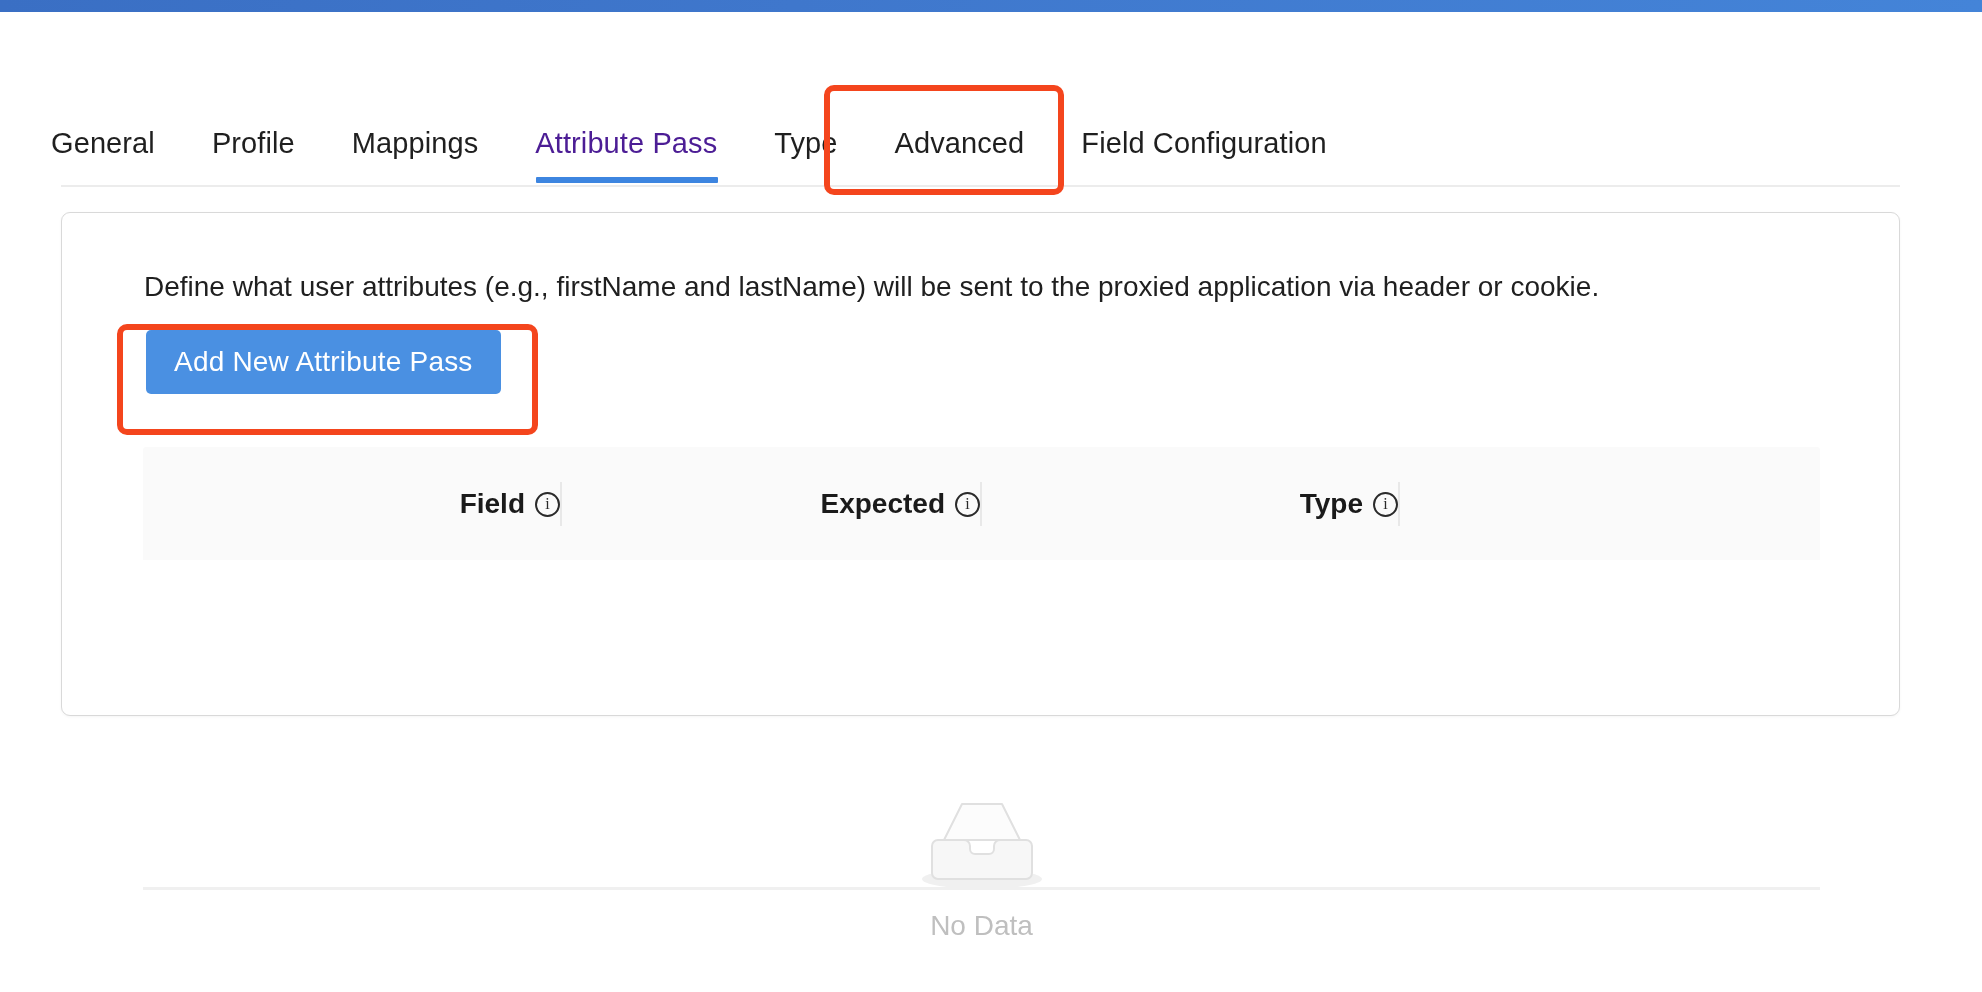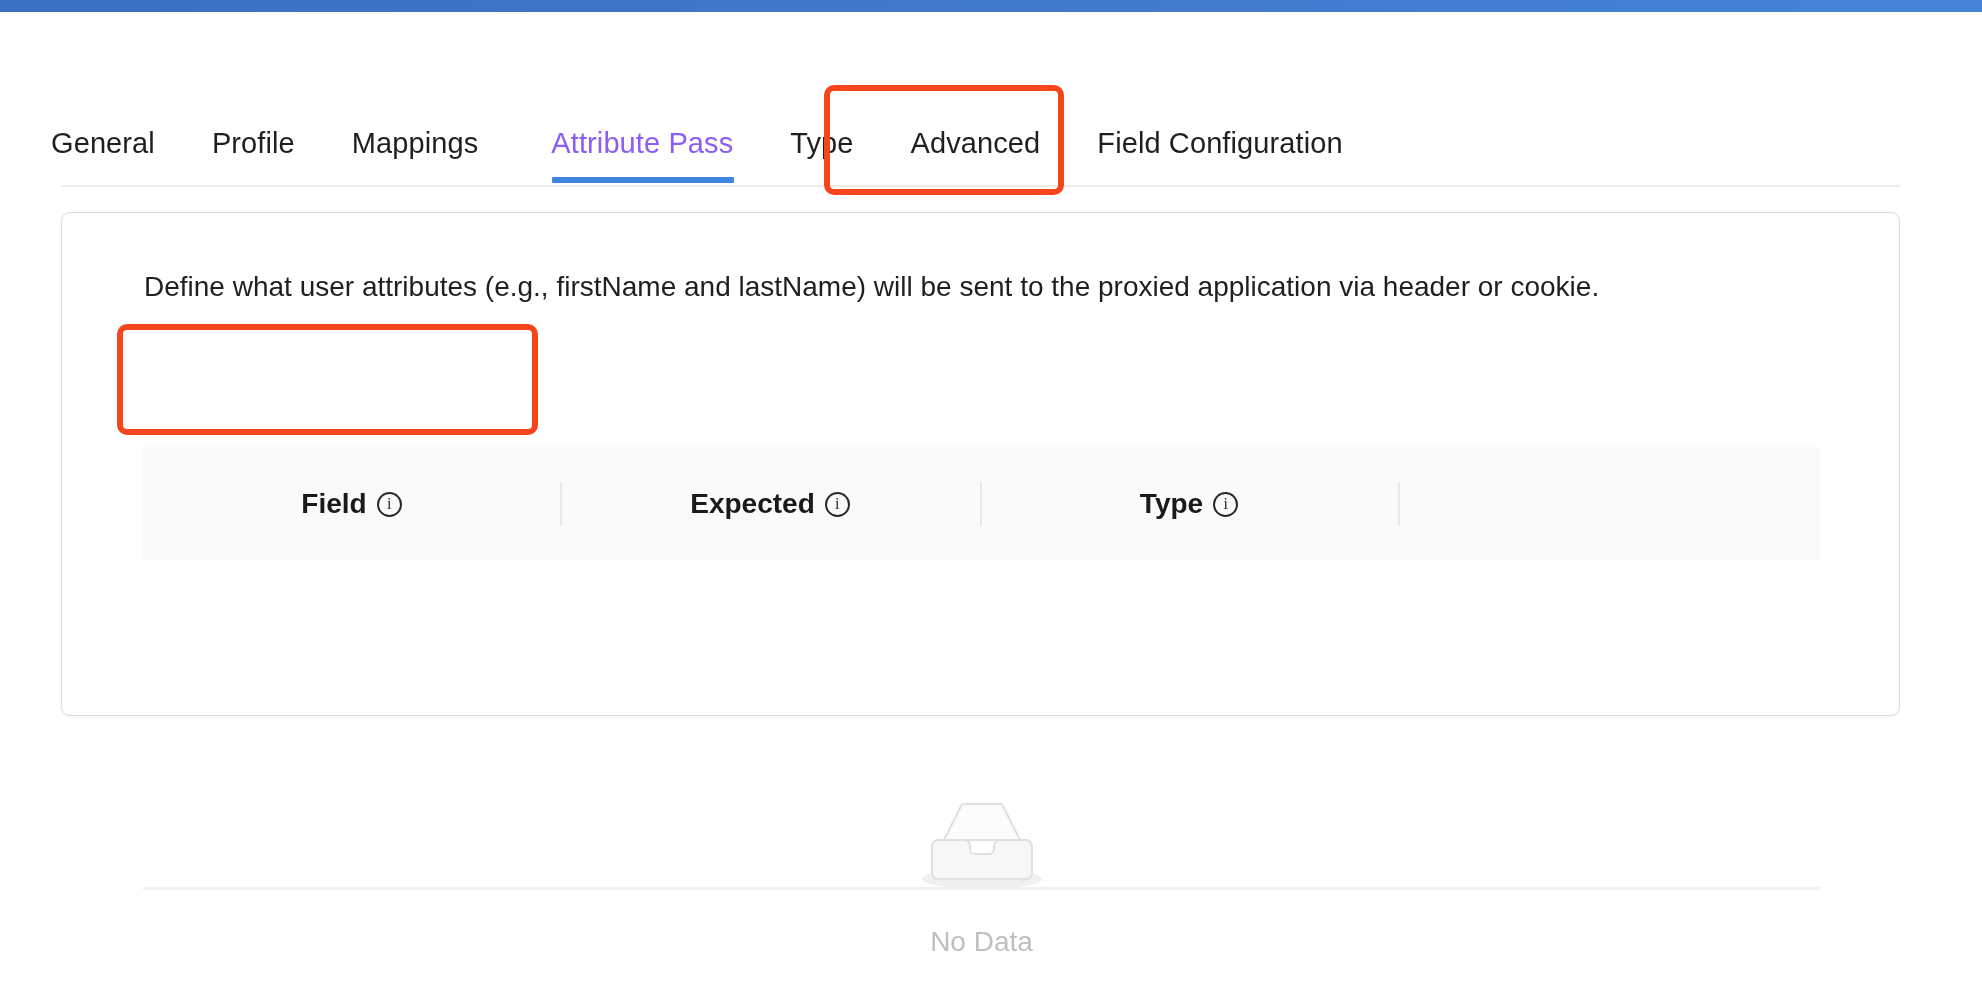--- a/index.html
+++ b/index.html
@@ -52,22 +52,21 @@
     color: #1f1f1f;
     letter-spacing: 0.1px;
     padding: 0 0px;
     margin-right: 57px;
     white-space: nowrap;
     cursor: pointer;
     line-height: 86px;
   }
   .tab:last-child { margin-right: 0; }
   .tab.active {
-    color: #8b5cf6;
-    margin-left: 16px;
+    color: #4c1d95;
   }
   .tab.active .tab-underline {
     position: absolute;
     left: 1px;
     bottom: 3px;
     width: 100%;
     height: 6px;
     background: #3d85e0;
     border-radius: 1px;
   }
@@ -143,21 +142,21 @@
   }
   .thead {
     display: flex;
     background: #fafafa;
     height: 113px;
     border-radius: 3px 3px 0 0;
   }
   .th {
     display: flex;
     align-items: center;
-    justify-content: center;
+    justify-content: flex-end;
     font-size: 28px;
     font-weight: bold;
     color: #1a1a1a;
     position: relative;
   }
   .th + .th::before {
     content: "";
     position: absolute;
     left: 0;
     top: 50%;
@@ -201,21 +200,21 @@
     display: flex;
     flex-direction: column;
     align-items: center;
   }
   .empty-icon {
     width: 132px;
     height: 98px;
     position: relative;
   }
   .empty-label {
-    margin-top: 34px;
+    margin-top: 18px;
     font-size: 28px;
     color: #bfbfbf;
   }
 
   .table-hr {
     position: absolute;
     left: 81px;
     top: 674px;
     width: 1677px;
     height: 3px;
@@ -241,20 +240,21 @@
         <div class="tab"><span>Field Configuration</span></div>
       </div>
   </div>
 
   <div class="redbox redbox-tab"></div>
 
   <div class="card">
 
     <div class="desc">Define what user attributes (e.g., firstName and lastName) will be sent to the proxied application via header or cookie.</div>
 
+    <button class="add-btn">Add New Attribute Pass</button>
 
     <div class="table">
       <div class="thead" id="thead">
           <div class="th th-field">
             <span>Field</span>
             <i class="info-icon">
               <span>i</span>
             </i>
           </div>
           <div class="th th-expected">

